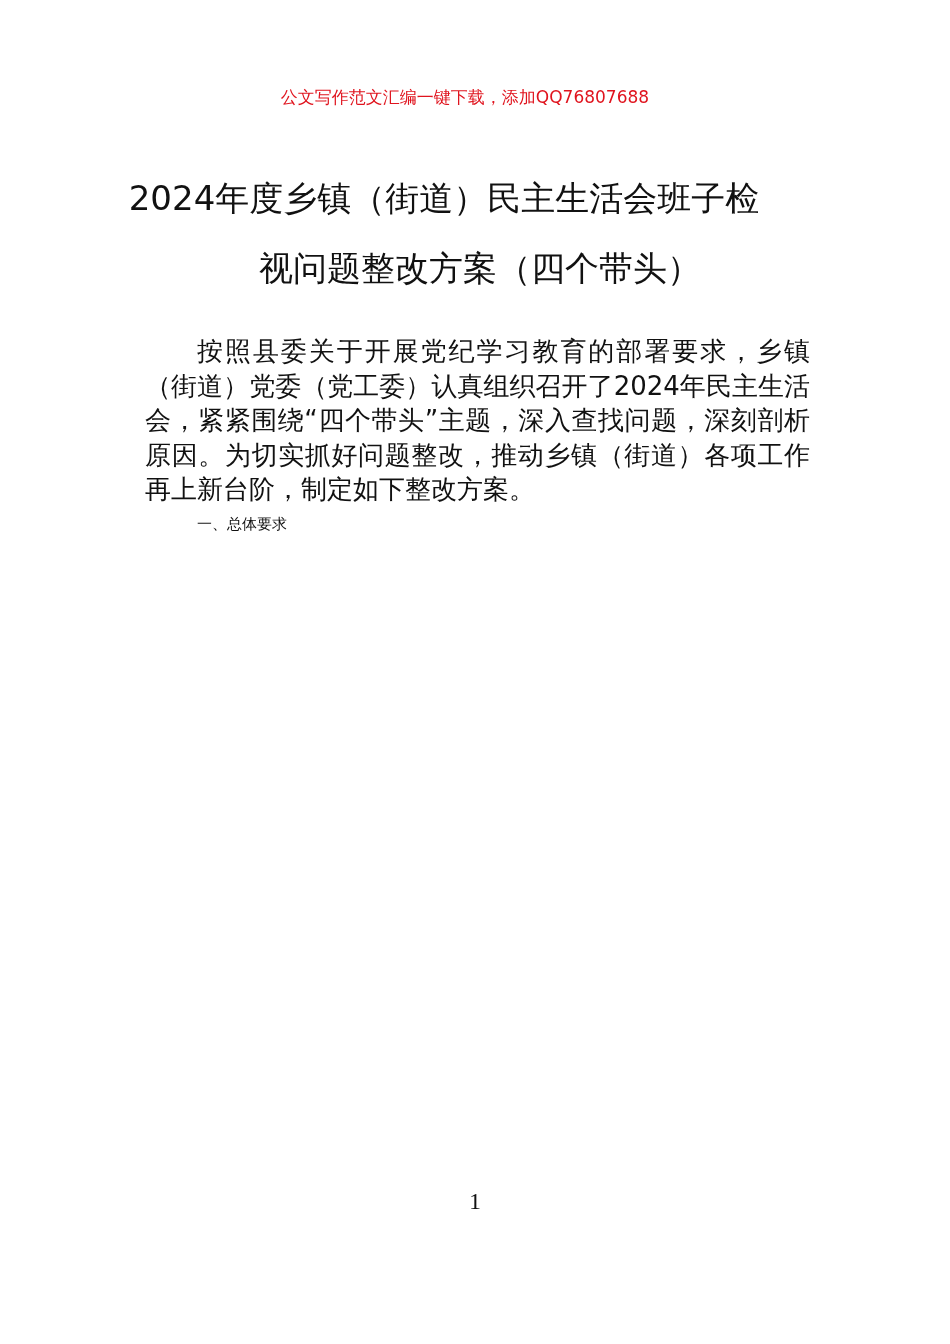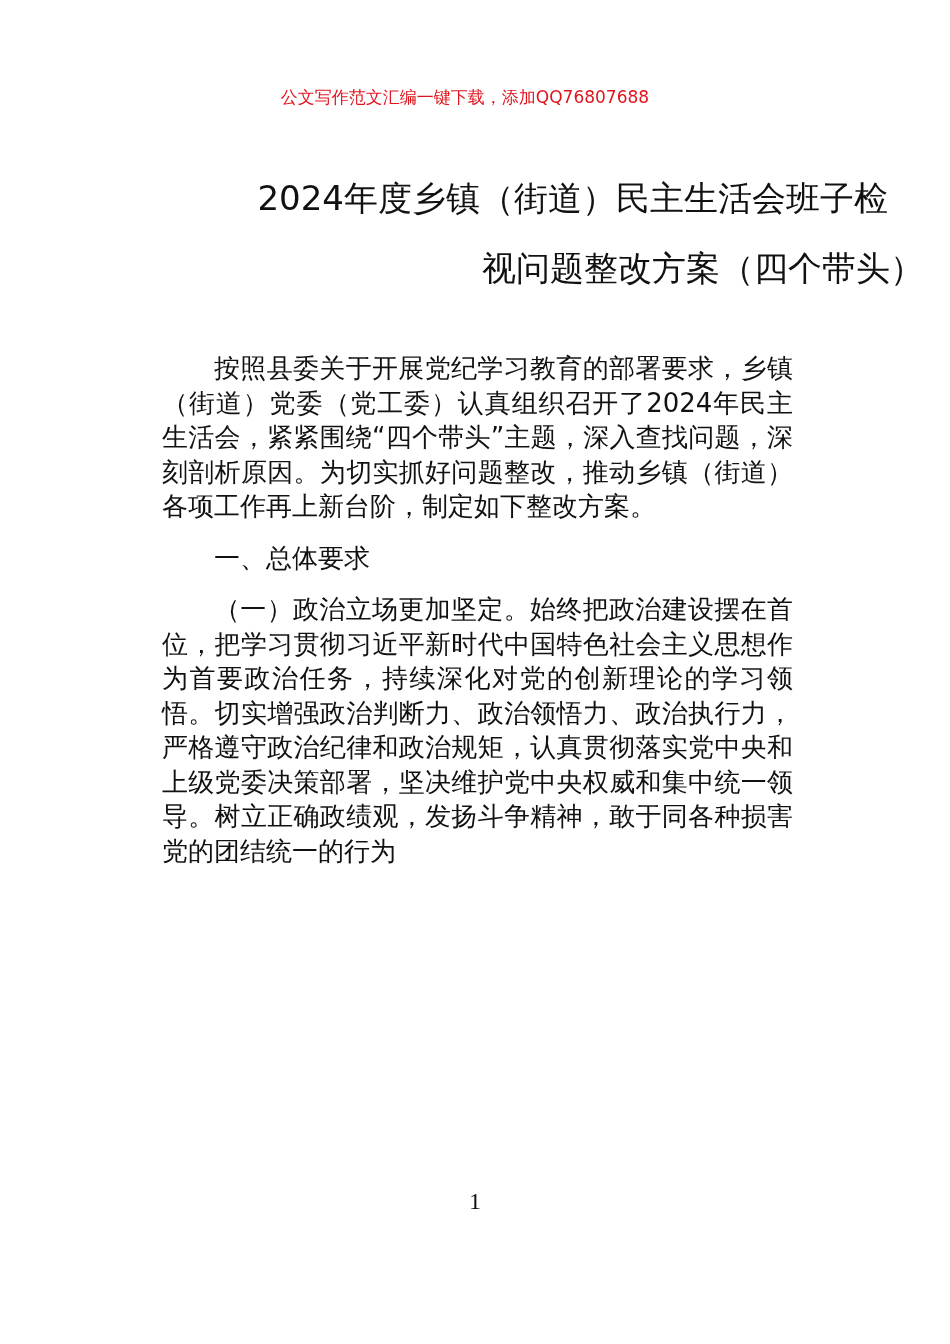--- a/index.html
+++ b/index.html
@@ -1,33 +1,32 @@
 <!DOCTYPE html>
 <html><head>
   <meta charset="utf-8">
   <style>
     html, body { margin: 0; padding: 0; background: #ffffff; }
     body { width: 950px; height: 1344px; position: relative; overflow: hidden; font-family: "DejaVu Sans", sans-serif; color: #111; }
     .header-note { position: absolute; top: 86px; left: 0; width: 930px; text-align: center; color: #e0141e; font-size: 17px; letter-spacing: 0px; }
-    .title { position: absolute; left: 0; width: 888px; text-align: right; font-size: 34px; line-height: 40px; color: #111; }
+    .title { position: absolute; left: 0; width: 888px; text-align: center; font-size: 34px; line-height: 40px; color: #111; }
     .title.l1 { top: 178px; }
     .title.l2 { top: 248px; padding-left: 36px; }
     .body { position: absolute; left: 145px; width: 665px; top: 334px; font-size: 26px; line-height: 34.5px; text-align: justify; }
-    .body p { margin: 17px; }
+    .body p { margin: 0; }
     .indent { text-indent: 52px; }
-    .heading { text-indent: 52px; font-size: 26px; }
+    .heading { text-indent: 52px; font-size: 15px; }
     .page-num { position: absolute; top: 1188px; left: 0; width: 950px; text-align: center; font-family: "Liberation Serif", serif; font-size: 24px; }
   </style>
 </head>
 <body>
 
 <div class="header-note">公文写作范文汇编一键下载，添加QQ76807688</div>
 
 <div class="title l1">2024年度乡镇（街道）民主生活会班子检</div>
 <div class="title l2">视问题整改方案（四个带头）</div>
 
 <div class="body">
   <p class="indent">按照县委关于开展党纪学习教育的部署要求，乡镇（街道）党委（党工委）认真组织召开了2024年民主生活会，紧紧围绕“四个带头”主题，深入查找问题，深刻剖析原因。为切实抓好问题整改，推动乡镇（街道）各项工作再上新台阶，制定如下整改方案。</p>
   <p class="heading">一、总体要求</p>
-  <p class="indent">（一）政治立场更加坚定。始终把政治建设摆在首位，把学习贯彻习近平新时代中国特色社会主义思想作为首要政治任务，持续深化对党的创新理论的学习领悟。切实增强政治判断力、政治领悟力、政治执行力，严格遵守政治纪律和政治规矩，认真贯彻落实党中央和上级党委决策部署，坚决维护党中央权威和集中统一领导。树立正确政绩观，发扬斗争精神，敢于同各种损害党的团结统一的行为</p>
 </div>
 
 <div class="page-num">1</div>
 
 </body></html>

